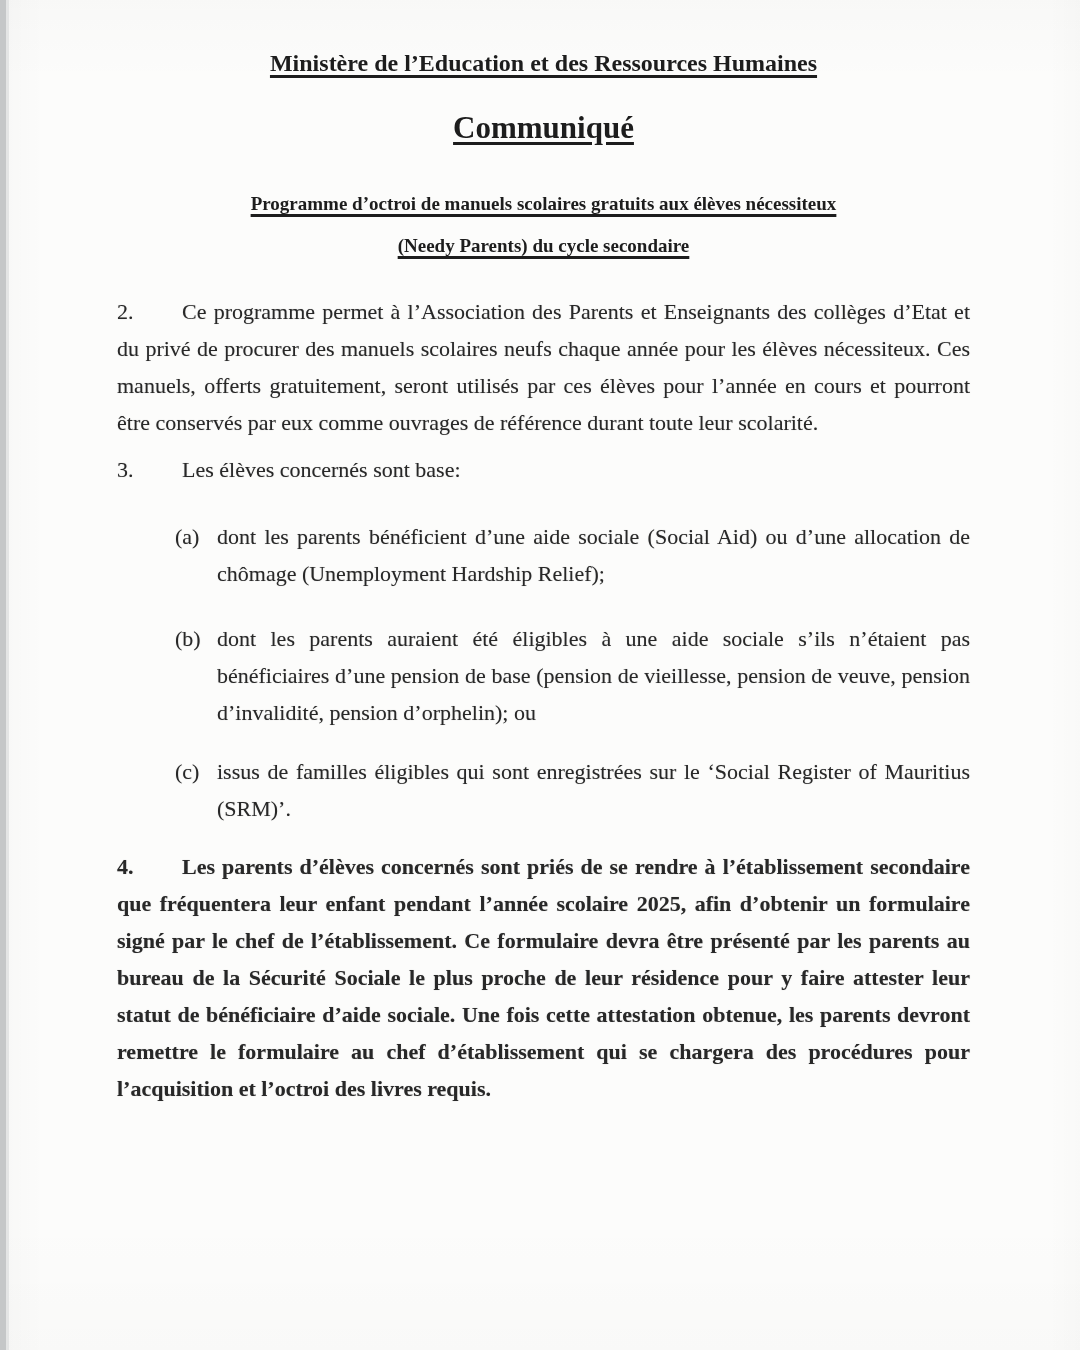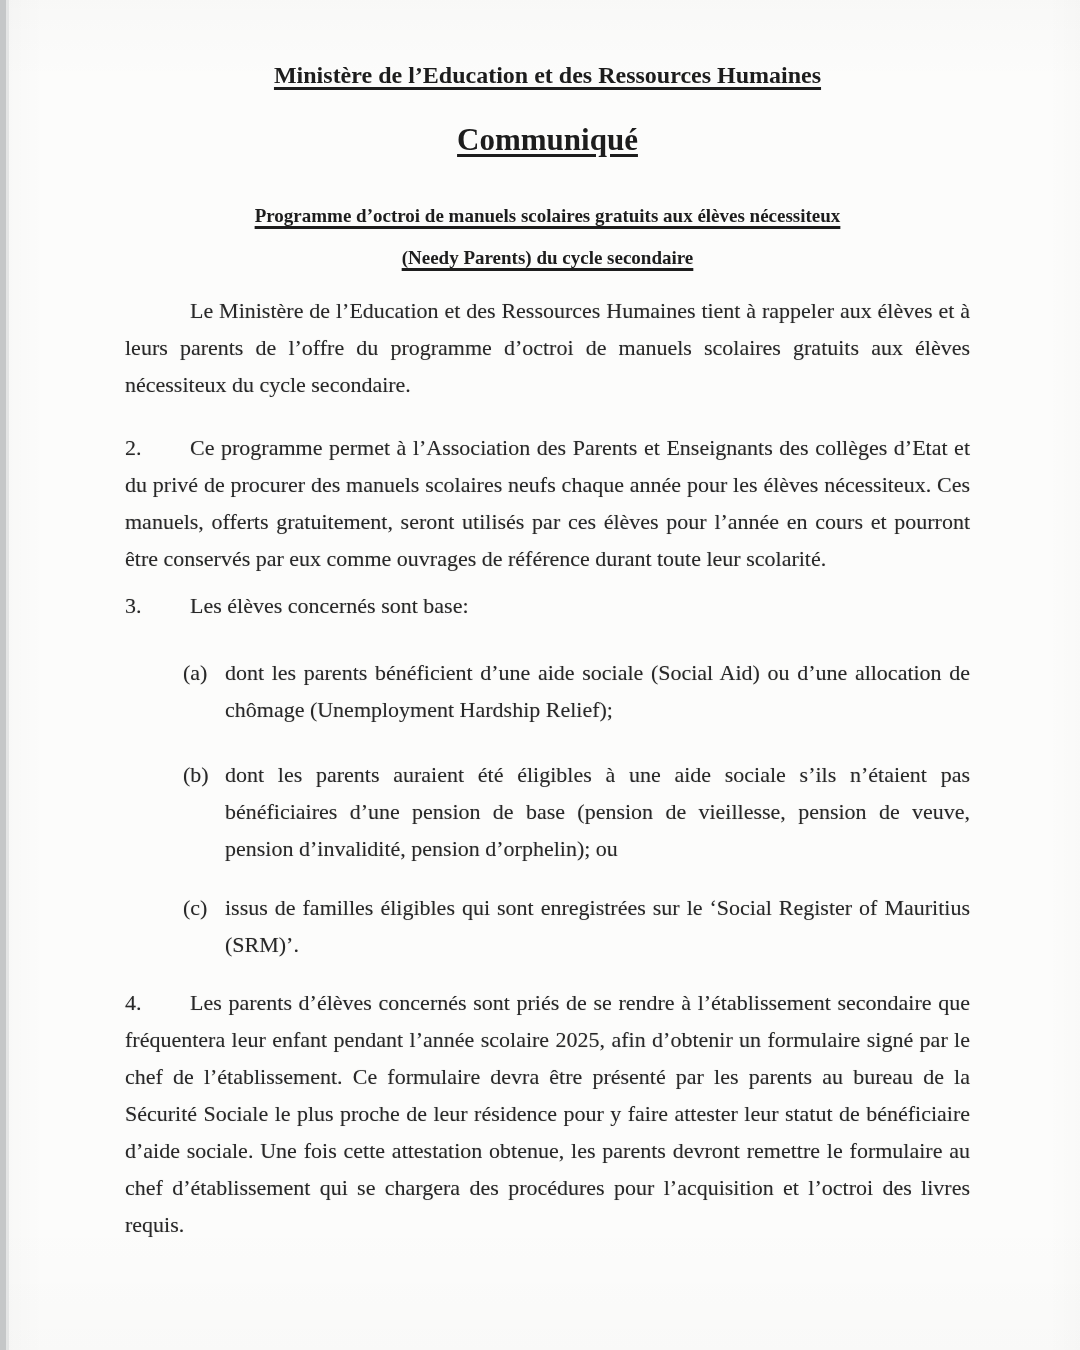--- a/index.html
+++ b/index.html
@@ -26,24 +26,23 @@
   }
   .edge-strip {
     position: absolute;
     left: 0; top: 0; bottom: 0;
     width: 6px;
     background: #c5c7c8;
     border-right: 3px solid #e4e5e5;
   }
   .content {
     position: absolute;
-    top: 12px; left: 0; right: 0;
-    padding: 48px 110px 0 85px;
+    top: 0; left: 0; right: 0;
+    padding: 48px 110px 0 117px;
     filter: blur(0.35px);
-    margin-left: 40px;
   }
   .h-center {
     text-align: center;
     font-weight: bold;
     color: #1d1d1d;
   }
   .title {
     font-size: 24px;
     line-height: 30px;
     text-decoration: underline;
@@ -80,21 +79,21 @@
     margin-top: 13px;
     text-indent: 65px;
   }
   .numbered { position: relative; }
   .num {
     display: inline-block;
     width: 65px;
   }
   .p2 { margin-top: 26px; }
   .p3 { margin-top: 10px; }
-  .p4 { margin-top: 21px; }
+  .p4 { margin-top: 21px; font-weight: bold; }
   .crit {
     display: flex;
     padding-left: 58px;
   }
   .crit .label {
     flex: none;
     width: 42px;
   }
   .crit .ctext {
     flex: 1;
@@ -114,21 +113,20 @@
 
     <div class="h-center title">Ministère de l’Education et des Ressources Humaines</div>
 
     <div class="h-center communique">Communiqué</div>
 
     <div class="h-center subject">
       <div class="u">Programme d’octroi de manuels scolaires gratuits aux élèves nécessiteux</div>
       <div class="u">(Needy Parents) du cycle secondaire</div>
     </div>
 
-    <p class="body-text intro">Le Ministère de l’Education et des Ressources Humaines tient à rappeler aux élèves et à leurs parents de l’offre du programme d’octroi de manuels scolaires gratuits aux élèves nécessiteux du cycle secondaire.</p>
 
     <p class="body-text numbered p2"><span class="num">2.</span><span>Ce programme permet à l’Association des Parents et Enseignants des collèges d’Etat et du privé de procurer des manuels scolaires neufs chaque année pour les élèves nécessiteux. Ces manuels, offerts gratuitement, seront utilisés par ces élèves pour l’année en cours et pourront être conservés par eux comme ouvrages de référence durant toute leur scolarité.</span></p>
 
     <p class="body-text numbered p3"><span class="num">3.</span><span>Les élèves concernés sont base:</span></p>
 
     <div class="body-text crit crit-a">
       <span class="label">(a)</span>
       <span class="ctext">dont les parents bénéficient d’une aide sociale (Social Aid) ou d’une allocation de chômage (Unemployment Hardship Relief);</span>
     </div>
 

